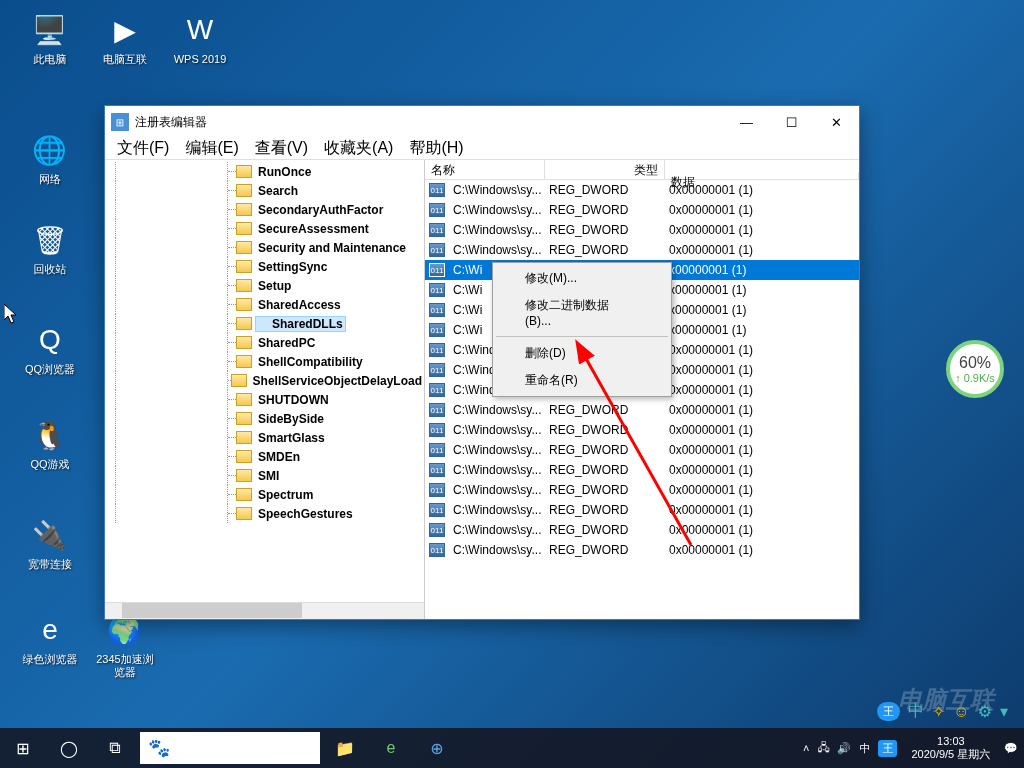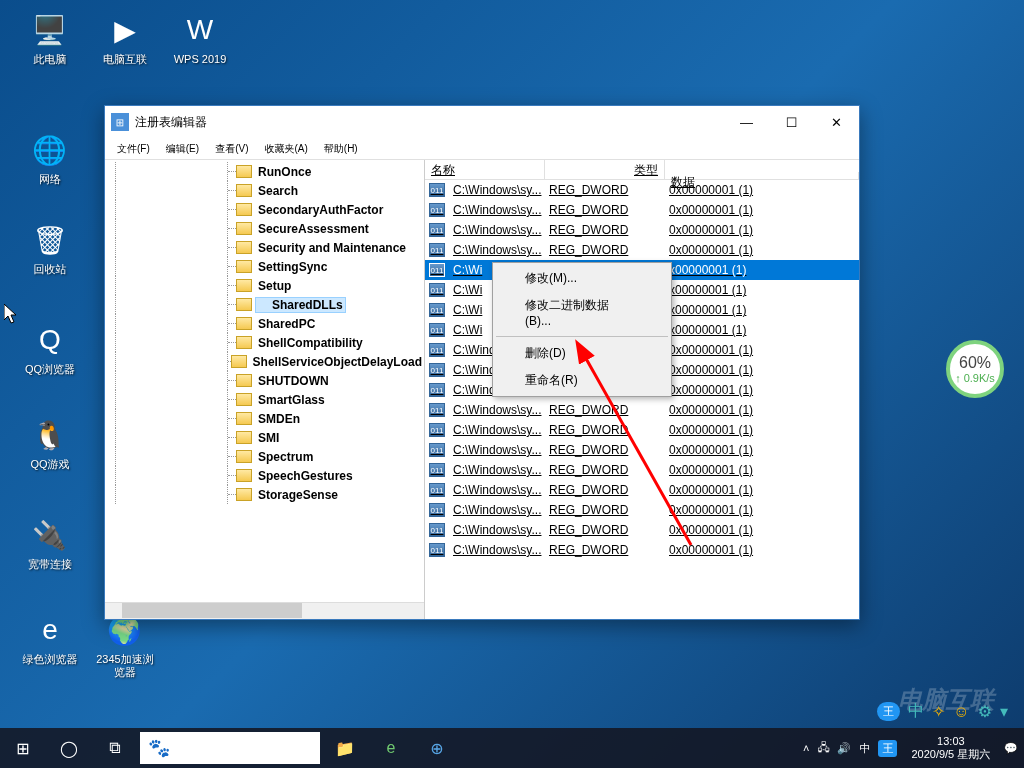--- a/index.html
+++ b/index.html
@@ -14,28 +14,28 @@
 .cursor { position: absolute; left: 4px; top: 304px; width: 16px; height: 22px; z-index: 1000; pointer-events: none; }
 
 
 .regedit { position: absolute; left: 104px; top: 105px; width: 756px; height: 515px; background: #fff; border: 1px solid #3a7abd; box-shadow: 0 6px 20px rgba(0,0,0,.4); display: flex; flex-direction: column; }
 .titlebar { height: 32px; background: #fff; display: flex; align-items: center; padding-left: 6px; }
 .titlebar .ticon { width: 18px; height: 18px; background: #4a90d9; margin-right: 6px; display: flex; align-items: center; justify-content: center; color: #fff; font-size: 10px; }
 .titlebar .title { flex: 1; font-size: 12px; }
 .winbtns { display: flex; }
 .winbtn { width: 45px; height: 30px; display: flex; align-items: center; justify-content: center; font-size: 13px; cursor: pointer; }
 
-.menubar { height: 22px; display: flex; align-items: center; padding-left: 4px; font-size: 10px; border-bottom: 1px solid #e0e0e0; }
+.menubar { height: 22px; display: flex; align-items: center; padding-left: 4px; font-size: 16px; border-bottom: 1px solid #e0e0e0; }
 .menubar span { padding: 2px 8px; cursor: pointer; }
 
 .addressbar { height: 22px; margin: 2px 4px; border: 1px solid #999; padding: 2px 6px; font-size: 12px; display: flex; align-items: center; }
 
 .panes { flex: 1; display: flex; min-height: 0; }
 .tree-pane { width: 320px; border-right: 1px solid #ccc; overflow: auto; position: relative; padding: 2px 0 0 2px; font-weight: bold; }
-.list-pane { flex: 1; display: flex; flex-direction: column; text-decoration: underline; }
+.list-pane { flex: 1; display: flex; flex-direction: column; }
 .list-header { display: flex; height: 20px; border-bottom: 1px solid #e0e0e0; font-size: 12px; }
 .list-header .col { padding: 2px 6px; border-right: 1px solid #e0e0e0; }
 .col-name { width: 120px; }
 .col-type { width: 120px; text-align: right; }
 .col-data { flex: 1; margin-top: 12px; }
 .list-body { flex: 1; overflow: auto; position: relative; }
 .row { display: flex; height: 20px; font-size: 12px; align-items: center; }
 .row .cell { padding: 1px 6px; white-space: nowrap; overflow: hidden; }
 .row .rico { width: 16px; height: 14px; margin-left: 4px; margin-right: 2px; background: linear-gradient(#6699cc,#336699); border: 1px solid #336699; flex-shrink: 0; display: flex; align-items: center; justify-content: center; font-size: 8px; color: #fff; }
 .row.selected { background: #0078d7; color: #fff; }
@@ -216,20 +216,27 @@
             <div class="folder"></div>
             <span class="tlabel">SettingSync</span>
           </div>
           <div class="tree-row">
             <span class="indent" style="width:112px;border-left:1px dotted #999;margin-left:8px;height:100%;"></span>
             <span style="border-left:1px dotted #999;height:100%;"></span>
             <span style="width:8px;border-top:1px dotted #999;height:1px;"></span>
             <div class="folder"></div>
             <span class="tlabel">Setup</span>
           </div>
+          <div class="tree-row">
+            <span class="indent" style="width:112px;border-left:1px dotted #999;margin-left:8px;height:100%;"></span>
+            <span style="border-left:1px dotted #999;height:100%;"></span>
+            <span style="width:8px;border-top:1px dotted #999;height:1px;"></span>
+            <div class="folder"></div>
+            <span class="tlabel">SharedAccess</span>
+          </div>
           <div class="tree-row selected">
             <span class="indent" style="width:112px;border-left:1px dotted #999;margin-left:8px;height:100%;"></span>
             <span style="border-left:1px dotted #999;height:100%;"></span>
             <span style="width:8px;border-top:1px dotted #999;height:1px;"></span>
             <div class="folder"></div>
             <span class="tlabel">SharedDLLs</span>
           </div>
           <div class="tree-row">
             <span class="indent" style="width:112px;border-left:1px dotted #999;margin-left:8px;height:100%;"></span>
             <span style="border-left:1px dotted #999;height:100%;"></span>
@@ -256,20 +263,27 @@
             <span style="border-left:1px dotted #999;height:100%;"></span>
             <span style="width:8px;border-top:1px dotted #999;height:1px;"></span>
             <div class="folder"></div>
             <span class="tlabel">SHUTDOWN</span>
           </div>
           <div class="tree-row">
             <span class="indent" style="width:112px;border-left:1px dotted #999;margin-left:8px;height:100%;"></span>
             <span style="border-left:1px dotted #999;height:100%;"></span>
             <span style="width:8px;border-top:1px dotted #999;height:1px;"></span>
             <div class="folder"></div>
+            <span class="tlabel">SideBySide</span>
+          </div>
+          <div class="tree-row">
+            <span class="indent" style="width:112px;border-left:1px dotted #999;margin-left:8px;height:100%;"></span>
+            <span style="border-left:1px dotted #999;height:100%;"></span>
+            <span style="width:8px;border-top:1px dotted #999;height:1px;"></span>
+            <div class="folder"></div>
             <span class="tlabel">SmartGlass</span>
           </div>
           <div class="tree-row">
             <span class="indent" style="width:112px;border-left:1px dotted #999;margin-left:8px;height:100%;"></span>
             <span style="border-left:1px dotted #999;height:100%;"></span>
             <span style="width:8px;border-top:1px dotted #999;height:1px;"></span>
             <div class="folder"></div>
             <span class="tlabel">SMDEn</span>
           </div>
           <div class="tree-row">
@@ -285,27 +299,20 @@
             <span style="width:8px;border-top:1px dotted #999;height:1px;"></span>
             <div class="folder"></div>
             <span class="tlabel">Spectrum</span>
           </div>
           <div class="tree-row">
             <span class="indent" style="width:112px;border-left:1px dotted #999;margin-left:8px;height:100%;"></span>
             <span style="border-left:1px dotted #999;height:100%;"></span>
             <span style="width:8px;border-top:1px dotted #999;height:1px;"></span>
             <div class="folder"></div>
             <span class="tlabel">SpeechGestures</span>
-          </div>
-          <div class="tree-row">
-            <span class="indent" style="width:112px;border-left:1px dotted #999;margin-left:8px;height:100%;"></span>
-            <span style="border-left:1px dotted #999;height:100%;"></span>
-            <span style="width:8px;border-top:1px dotted #999;height:1px;"></span>
-            <div class="folder"></div>
-            <span class="tlabel">StorageSense</span>
           </div>
         </div>
       <div class="scroll-h" style="position:absolute;left:0;right:0;bottom:0;">
           <div class="thumb"></div>
         </div>
     </div>
     <div class="list-pane">
       <div class="list-header">
         <div class="col col-name">名称</div>
         <div class="col col-type">类型</div>

